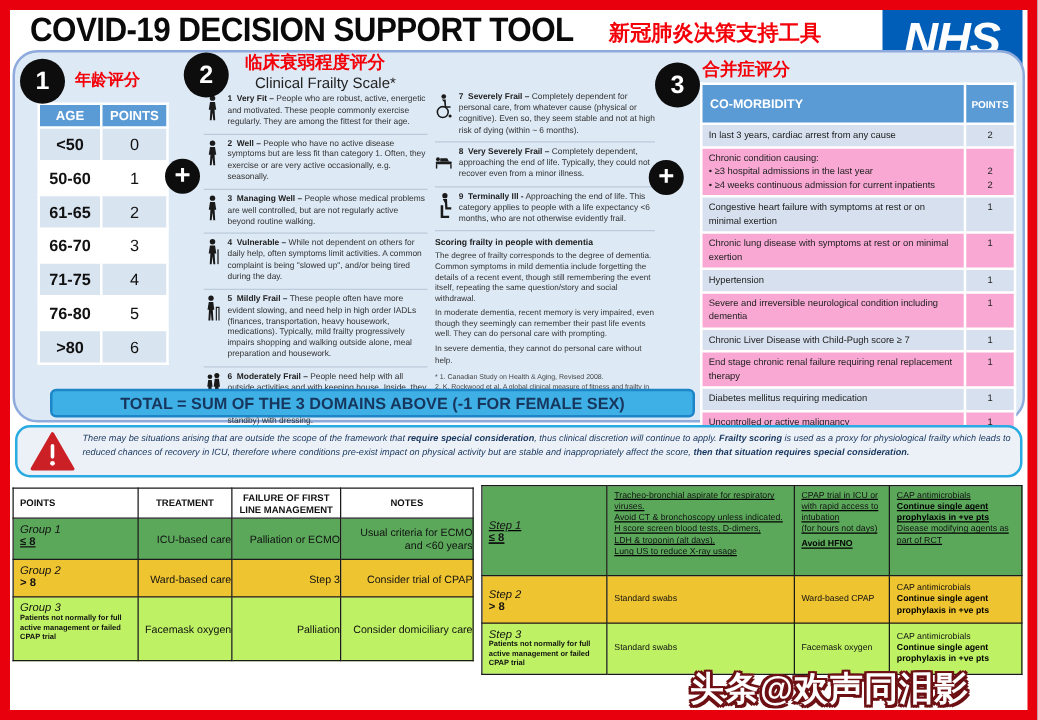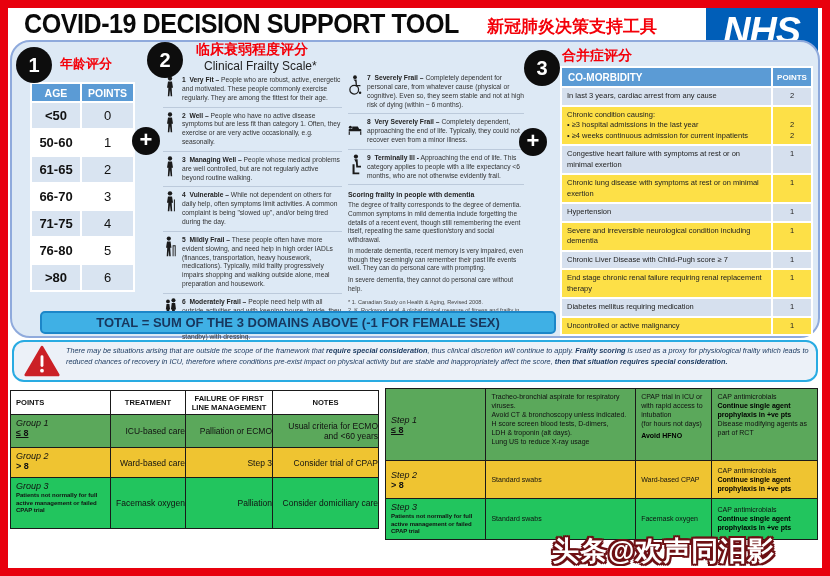--- a/index.html
+++ b/index.html
@@ -54,25 +54,25 @@
   .ficon svg { fill:#1a1a1a; }
   .ftext { font-size:6.7px; line-height:1.32; color:#333; }
   .ftext b { color:#222; }
   .dem { padding:3px 0 0 0; }
   .dem-h { font-size:6.9px; font-weight:700; color:#222; margin-top:3px; }
   .dem-p { font-size:6.5px; line-height:1.32; color:#333; margin-top:3px; }
   .footnote { font-size:5.6px; line-height:1.35; color:#444; margin-top:6px; }
 
   
   #como-table { position:absolute; left:560px; top:66px; width:253px; border-collapse:collapse; }
-  #como-table th { background:#5b9bd5; color:#fff; font-weight:700; border:2px solid #fff; height:20px; }
+  #como-table th { background:#5b9bd5; color:#fff; font-weight:700; border:2px solid #fff; height:32px; }
   #como-table th.c1 { font-size:10px; text-align:left; padding-left:6px; }
   #como-table th.c2 { font-size:8px; width:40px; }
   #como-table td { border:2px solid #fff; font-size:7.5px; line-height:1.4; color:#222;
-                   padding:3px 5px; vertical-align:top; background:#fde047; }
+                   padding:3px 5px; vertical-align:top; background:#f9a8d4; }
   #como-table tr.shade td { background:#d6e0ee; }
   #como-table td.pts { text-align:center; }
   .pre { white-space:pre-line; }
 
   
   #total-bar { position:absolute; left:40px; top:311px; width:516px; height:23px;
                background:#3fb0e5; border:2px solid #1c86c8; border-radius:5px;
                display:flex; align-items:center; justify-content:center;
                font-size:13px; font-weight:800; color:#17365d; z-index:6; }
 
@@ -81,21 +81,21 @@
              background:#ecf1f8; border:2px solid #29abe2; border-radius:12px; }
   #warn-icon { position:absolute; left:10px; top:3px; }
   #warn-text { position:absolute; left:52px; top:4px; width:744px;
                font-size:7.3px; line-height:1.5; font-style:italic; color:#17365d; }
   #warn-text b { font-weight:800; }
 
   
   .btable { position:absolute; border-collapse:collapse; table-layout:fixed; }
   .btable td, .btable th { border:1.5px solid #1a1a1a; vertical-align:middle; }
   .btable th { background:#fff; color:#111; }
-  tr.green td { background:#5ba85b; } tr.yellow td { background:#efc431; } tr.red td { background:#22c55e; }
+  tr.green td { background:#5ba85b; } tr.yellow td { background:#efc431; } tr.red td { background:#bef264; }
   .grp { font-style:italic; font-size:9px; color:#111; }
   .crit { font-weight:700; font-size:9px; color:#111; }
   .crit.u { text-decoration:underline; }
   .subnote { font-weight:700; font-size:6px; line-height:1.25; color:#111; margin-top:1px; }
   .cellc { text-align:right; font-size:8.5px; color:#111; }
 
   
   #ltable { left:10px; top:390px; width:368px; }
   #ltable th { font-size:7.6px; height:24px; }
   #ltable th.h-points { text-align:left; padding-left:5px; }
@@ -107,21 +107,21 @@
   
   #rtable { left:385px; top:388px; width:433px; }
   #rtable th { font-size:10.5px; height:30px; }
   #rtable th.corner { background:#4472c4; color:#fff; text-align:left; padding:3px 6px; font-size:9.5px; line-height:1.25; }
   #rtable col.c1 { width:100px; } #rtable col.c2 { width:149px; }
   #rtable col.c3 { width:76px; } #rtable col.c4 { width:105px; }
   #rtable td { padding:3px 5px; vertical-align:top; }
   #rtable td.first { vertical-align:middle; }
   #rtable .body7 { font-size:7px; line-height:1.3; color:#111; }
   #rtable .bold-line { font-size:7px; line-height:1.3; font-weight:800; color:#000; }
-  #rtable tr.s1 td { height:72px; } #rtable tr.s2 td { height:38px; } #rtable tr.s3 td { height:37px; }
+  #rtable tr.s1 td { height:72px;text-decoration:underline; } #rtable tr.s2 td { height:38px; } #rtable tr.s3 td { height:37px; }
   #rtable tr.s2 td, #rtable tr.s3 td { vertical-align:middle; }
   #rtable .gap { margin-top:3px; }
 
   
   #watermark { position:absolute; left:552px; top:533px; z-index:55;
                font-size:27px; font-weight:800; color:#fff; letter-spacing:1px; white-space:nowrap;
                text-shadow:-2px 0 #6d1014, 2px 0 #6d1014, 0 -2px #6d1014, 0 2px #6d1014,
                            -2px -2px #6d1014, 2px 2px #6d1014, -2px 2px #6d1014, 2px -2px #6d1014; }
 </style>
 </head>

